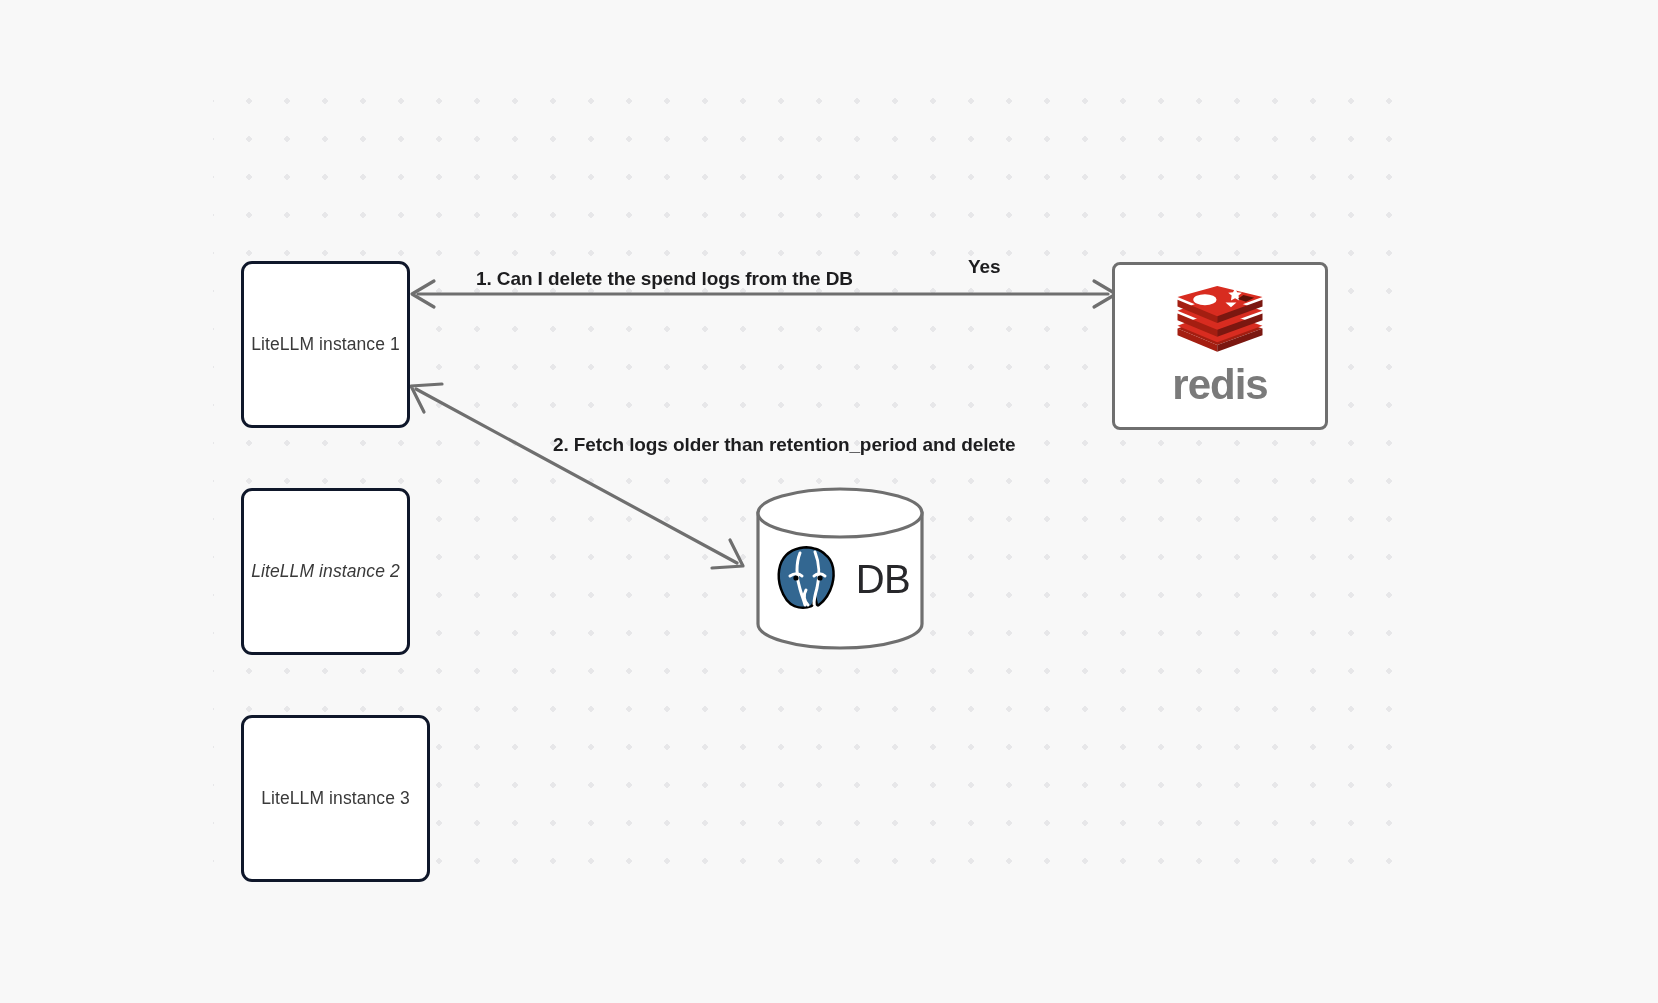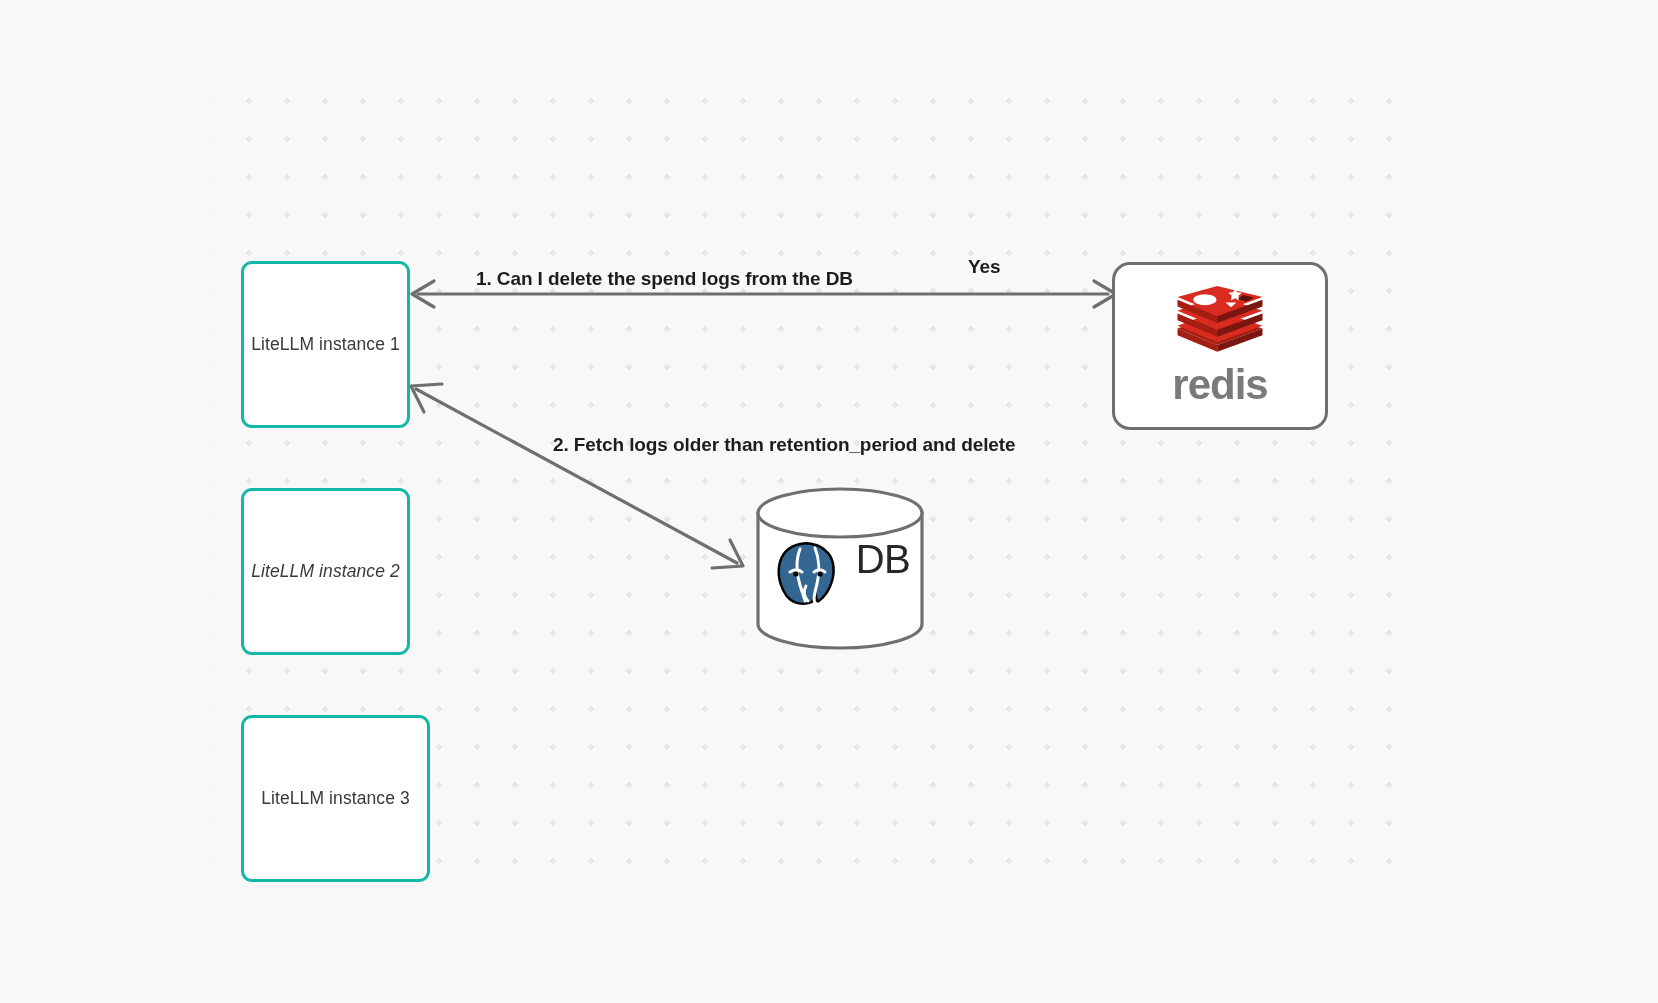--- a/index.html
+++ b/index.html
@@ -43,21 +43,21 @@
     width: 1658px;
     height: 1003px;
     overflow: visible;
   }
 
   
   .node-box {
     position: absolute;
     box-sizing: border-box;
     background: #ffffff;
-    border: 3px solid #14b8a6;
+    border: 3px solid #0f172a;
     border-radius: 11px;
     display: flex;
     align-items: center;
     justify-content: center;
   }
   .node-box-label {
     font-size: 17.5px;
     color: #3a3a3a;
     letter-spacing: 0.1px;
     font-weight: 400;
@@ -71,21 +71,21 @@
   
   #node-redis {
     position: absolute;
     left: 1112px;
     top: 262px;
     width: 216px;
     height: 168px;
     box-sizing: border-box;
     background: #ffffff;
     border: 3px solid #6f6f6f;
-    border-radius: 18px;
+    border-radius: 8px;
     display: flex;
     flex-direction: column;
     align-items: center;
     justify-content: center;
   }
   #redis-logo-wrap {
     width: 150px;
     height: 120px;
     display: flex;
     flex-direction: column;
@@ -102,21 +102,21 @@
     height: 163px;
   }
   #db-svg { position: absolute; left: 0; top: 0; }
   #db-logo-row {
     position: absolute;
     left: 0;
     top: 52px;
     width: 172px;
     height: 80px;
     display: flex;
-    align-items: flex-start;
+    align-items: center;
     justify-content: center;
     gap: 16px;
   }
   #db-text {
     font-size: 40px;
     font-weight: 400;
     color: #27272a;
     letter-spacing: -0.5px;
     line-height: 1;
     margin-left: -2px;

